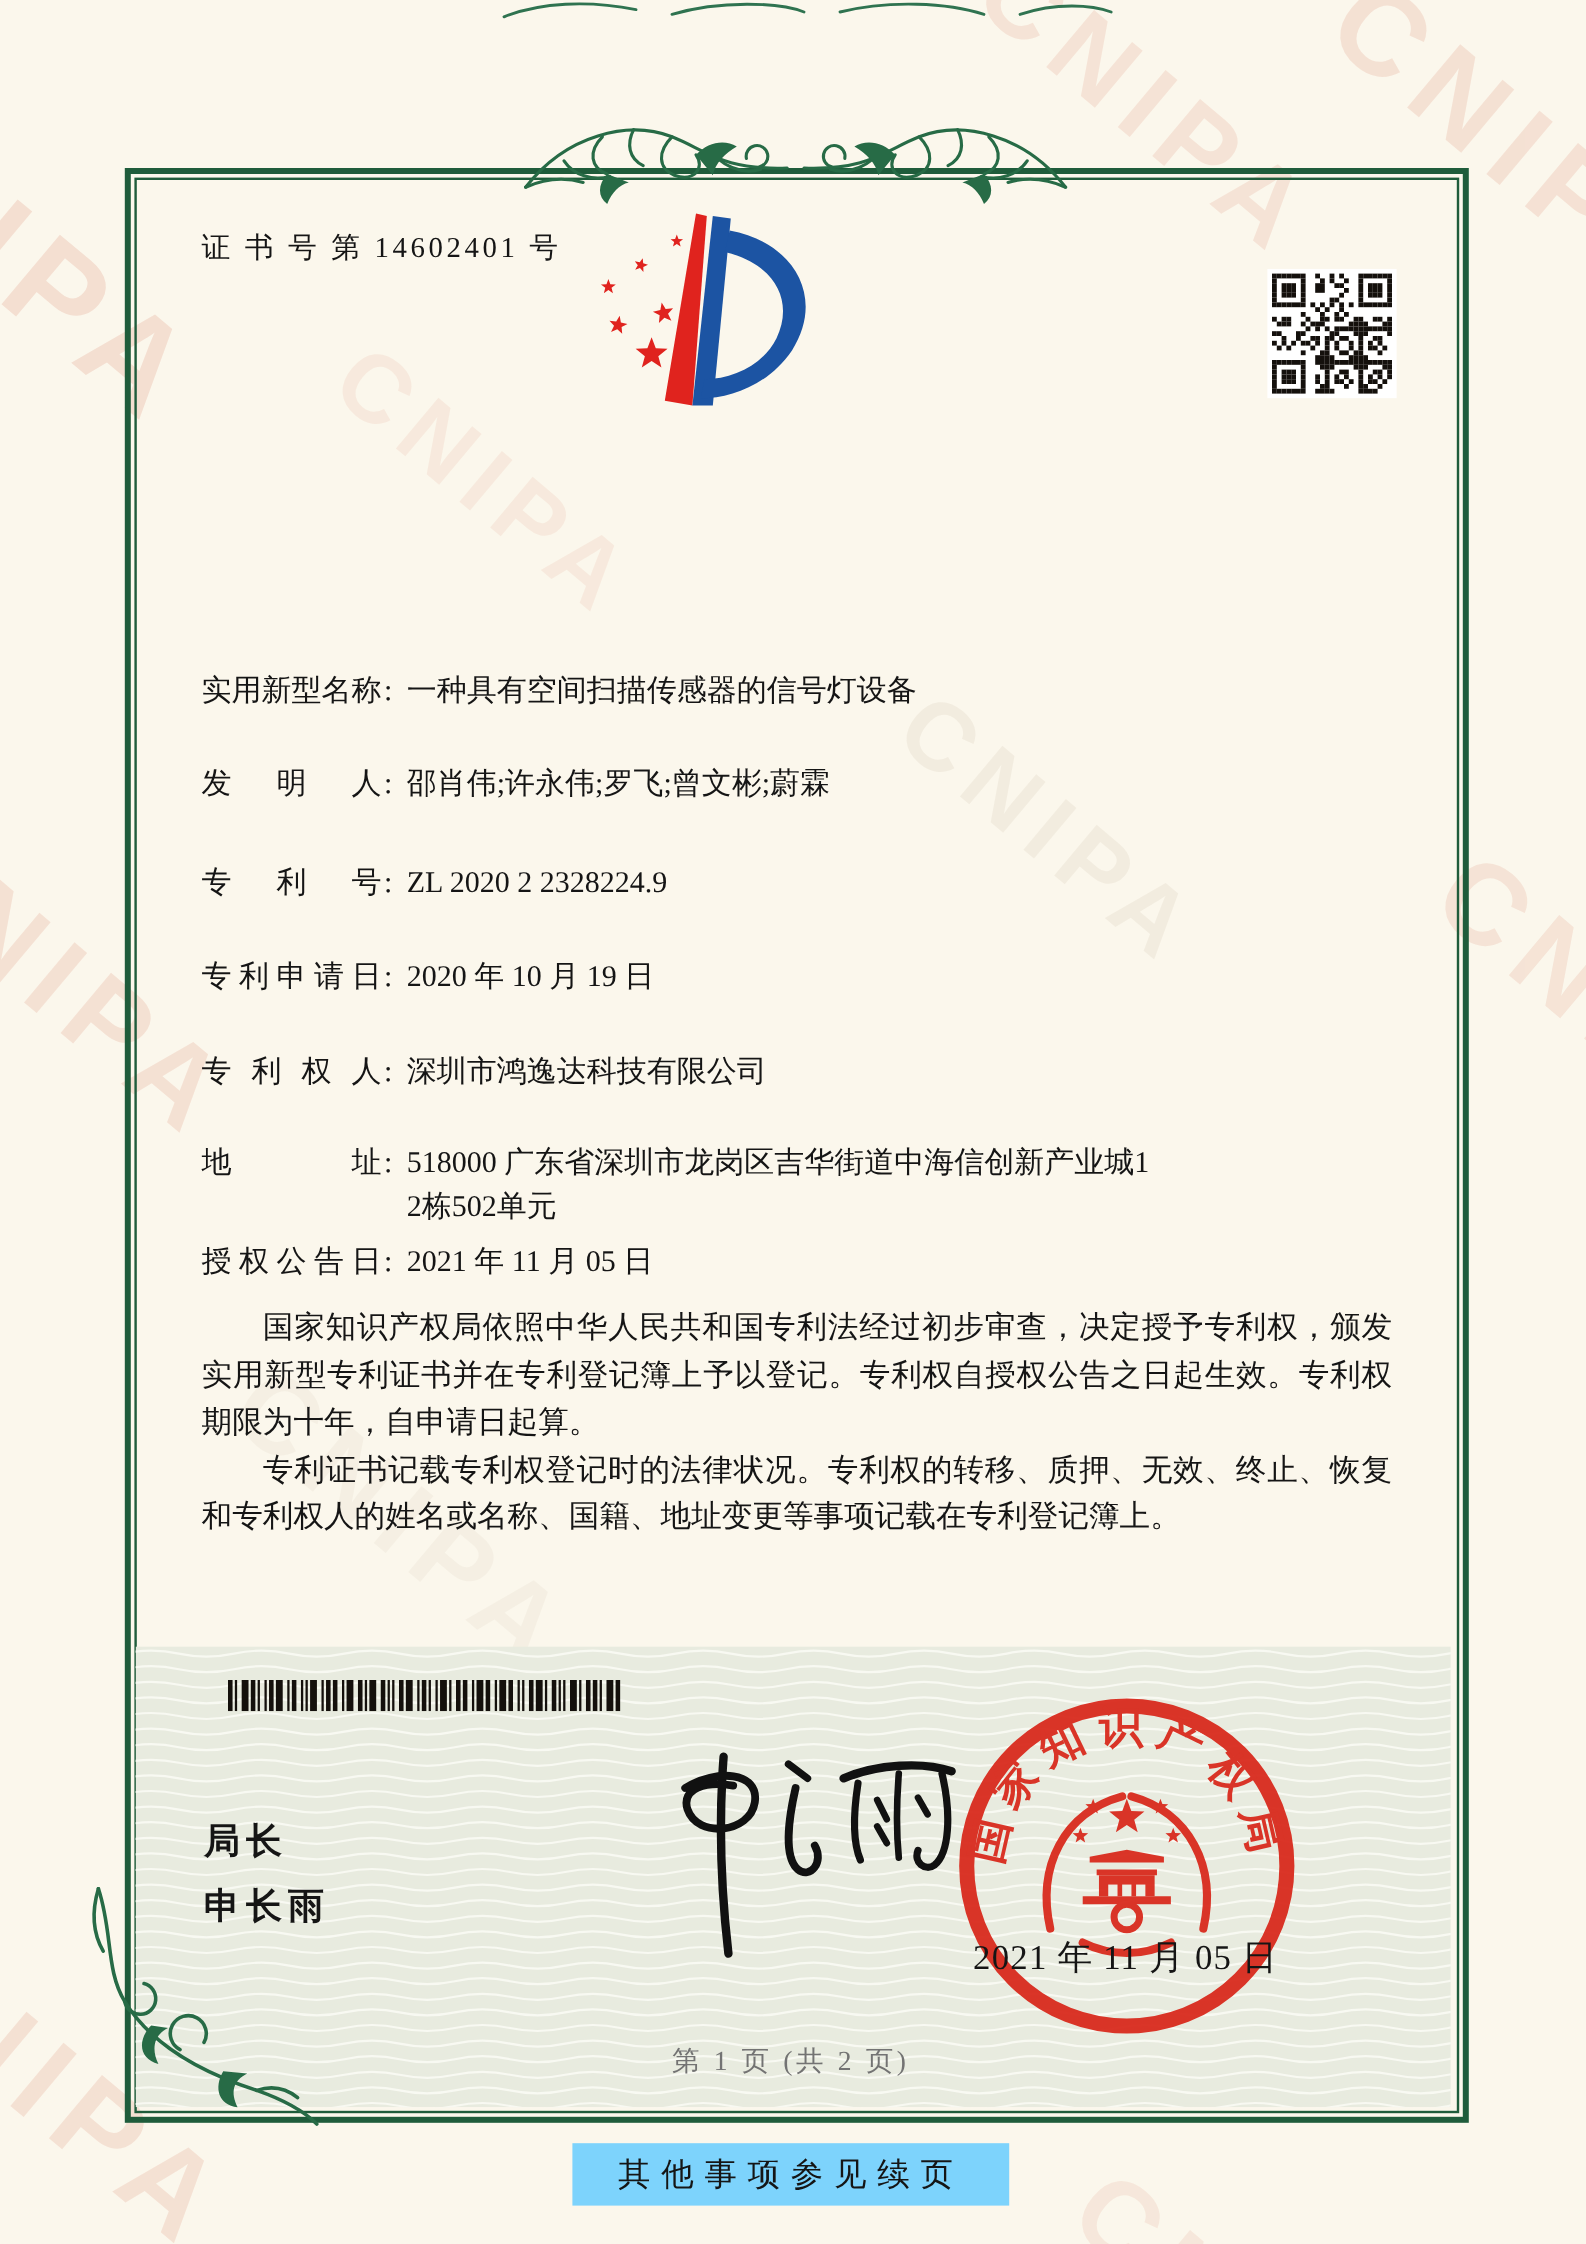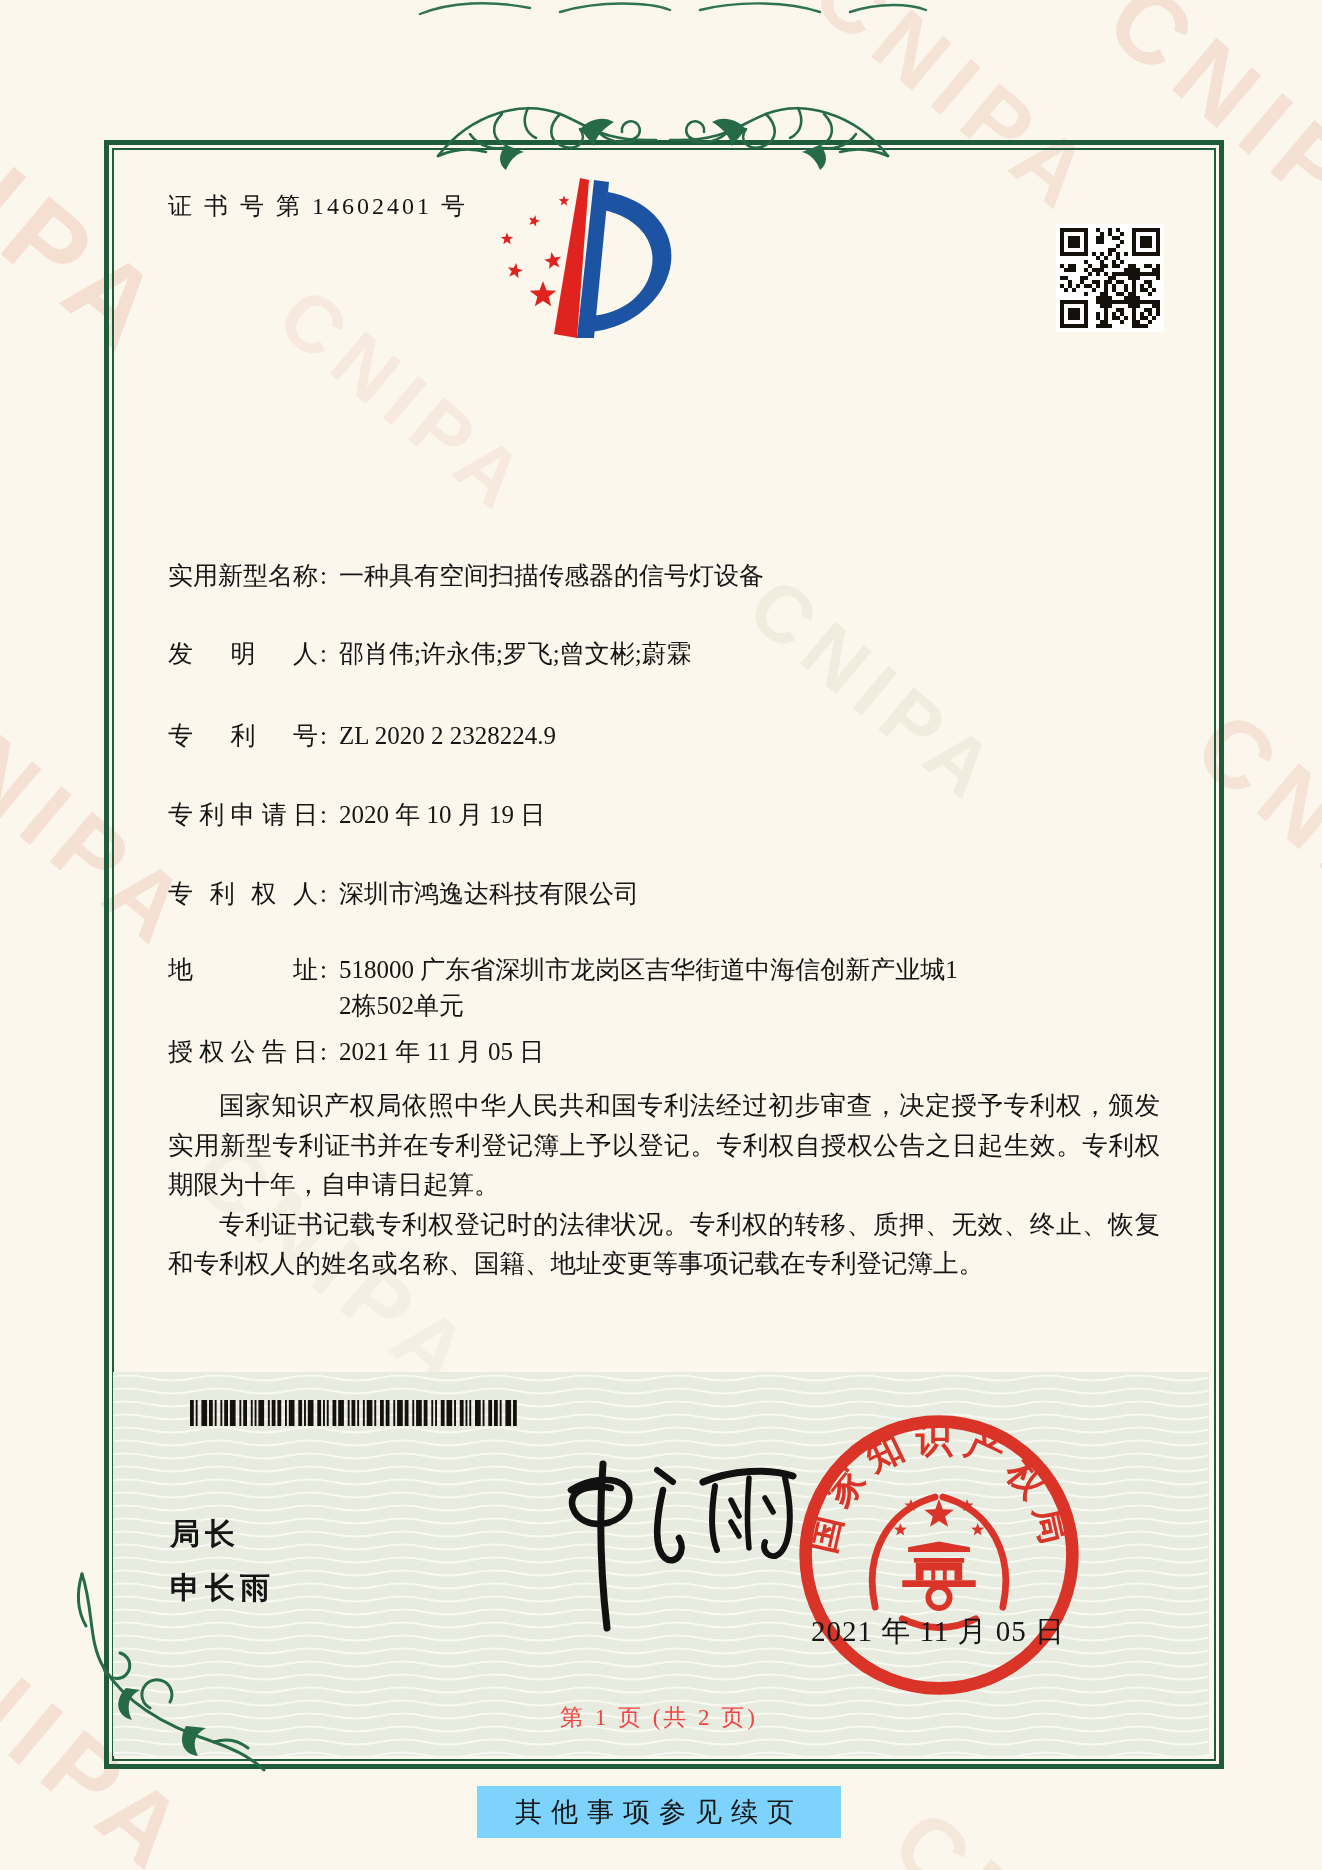--- a/index.html
+++ b/index.html
@@ -28,21 +28,21 @@
   .fvalue{display:inline-block;vertical-align:top;max-width:760px;}
   .body-text{position:absolute;left:168px;top:1086px;width:992px;font-size:25.5px;line-height:39.5px;text-align:justify;z-index:5;}
   .body-text p{margin:0;text-indent:2em;}
   .barcode{left:188px;top:1400px;line-height:0;}
   .director{font-family:"Liberation Sans",sans-serif;font-weight:600;font-size:30px;letter-spacing:5px;}
   .d1{left:170px;top:1514px;}
   .d2{left:170px;top:1568px;}
   .sig{left:545px;top:1456px;}
   .seal{left:794px;top:1410px;opacity:.94;}
   .seal-date{left:770px;top:1612px;width:336px;text-align:center;font-size:29px;letter-spacing:1px;z-index:6;}
-  .pagenum{left:104px;top:1702px;width:1110px;text-align:center;font-size:23px;color:#ef4444;letter-spacing:3px;}
+  .pagenum{left:104px;top:1702px;width:1110px;text-align:center;font-size:23px;color:#737373;letter-spacing:3px;}
   .note{left:104px;top:1786px;width:1110px;text-align:center;}
   .note-inner{display:inline-block;background:#7dd3fc;padding:8px 38px;font-size:27px;letter-spacing:9px;}
 </style>
 </head>
 <body>
 
 <div class="page">
 
   <span class="wm" style="left:-120px;top:20px;font-size:110px;opacity:.55">CNIPA</span>
   <span class="wm" style="left:860px;top:-60px;font-size:90px;opacity:.45">CNIPA</span>

